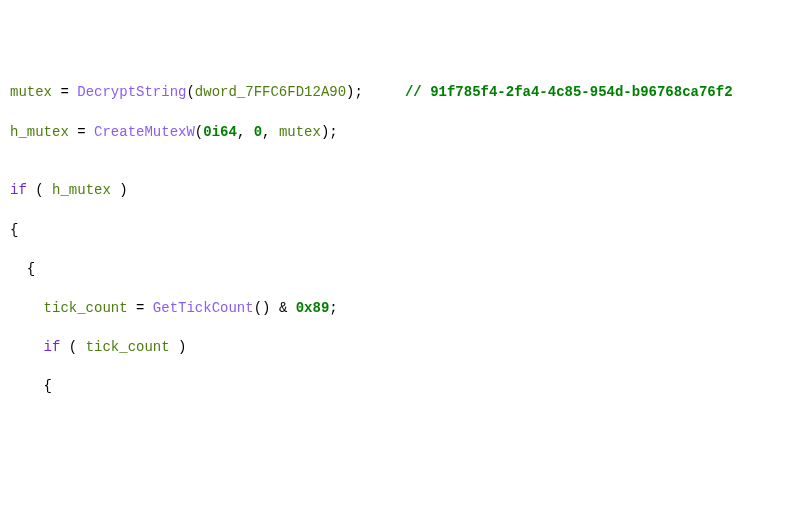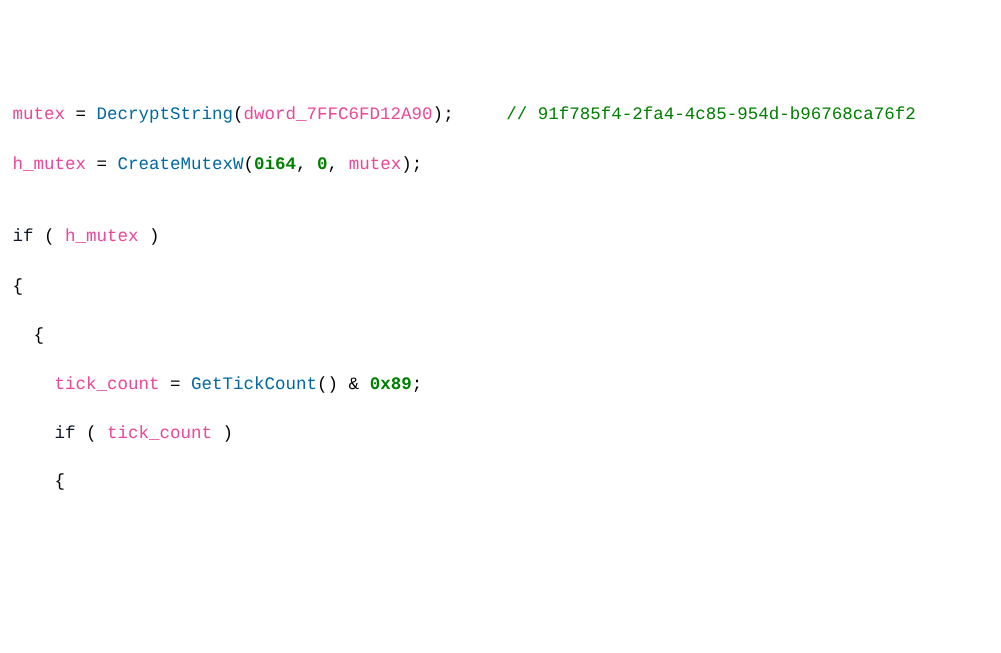--- a/index.html
+++ b/index.html
@@ -6,26 +6,26 @@
       margin: 0;
       padding: 5px 10px;
       background: #ffffff;
       font-family: 'Consolas', 'Courier New', monospace;
       font-size: 14px;
       line-height: 1.4;
       white-space: pre;
       color: #000080;
     }
     .line { display: block; }
-    .kw { color: #0f172a; }
-    .var { color: #ec4899; }
-    .func { color: #0369a1; }
+    .kw { color: #6d28d9; }
+    .var { color: #4d7c0f; }
+    .func { color: #8b5cf6; }
     .paren { color: #000000; }
     .num { color: #008000; font-weight: bold; }
-    .comment { color: #008000; font-weight: normal; }
+    .comment { color: #008000; font-weight: bold; }
     .op { color: #000000; }
     .semi { color: #000000; }
   </style>
 </head>
 <body>
 
 
 
 <div><span class="line"><span class="var">mutex</span><span class="op"> = </span><span class="func">DecryptString</span><span class="paren">(</span><span class="var">dword_7FFC6FD12A90</span><span class="paren">)</span><span class="semi">;</span><span>     </span><span class="comment">// 91f785f4-2fa4-4c85-954d-b96768ca76f2</span></span>
 <span class="line"><span class="var">h_mutex</span><span class="op"> = </span><span class="func">CreateMutexW</span><span class="paren">(</span><span class="num">0i64</span><span class="op">, </span><span class="num">0</span><span class="op">, </span><span class="var">mutex</span><span class="paren">)</span><span class="semi">;</span></span>

